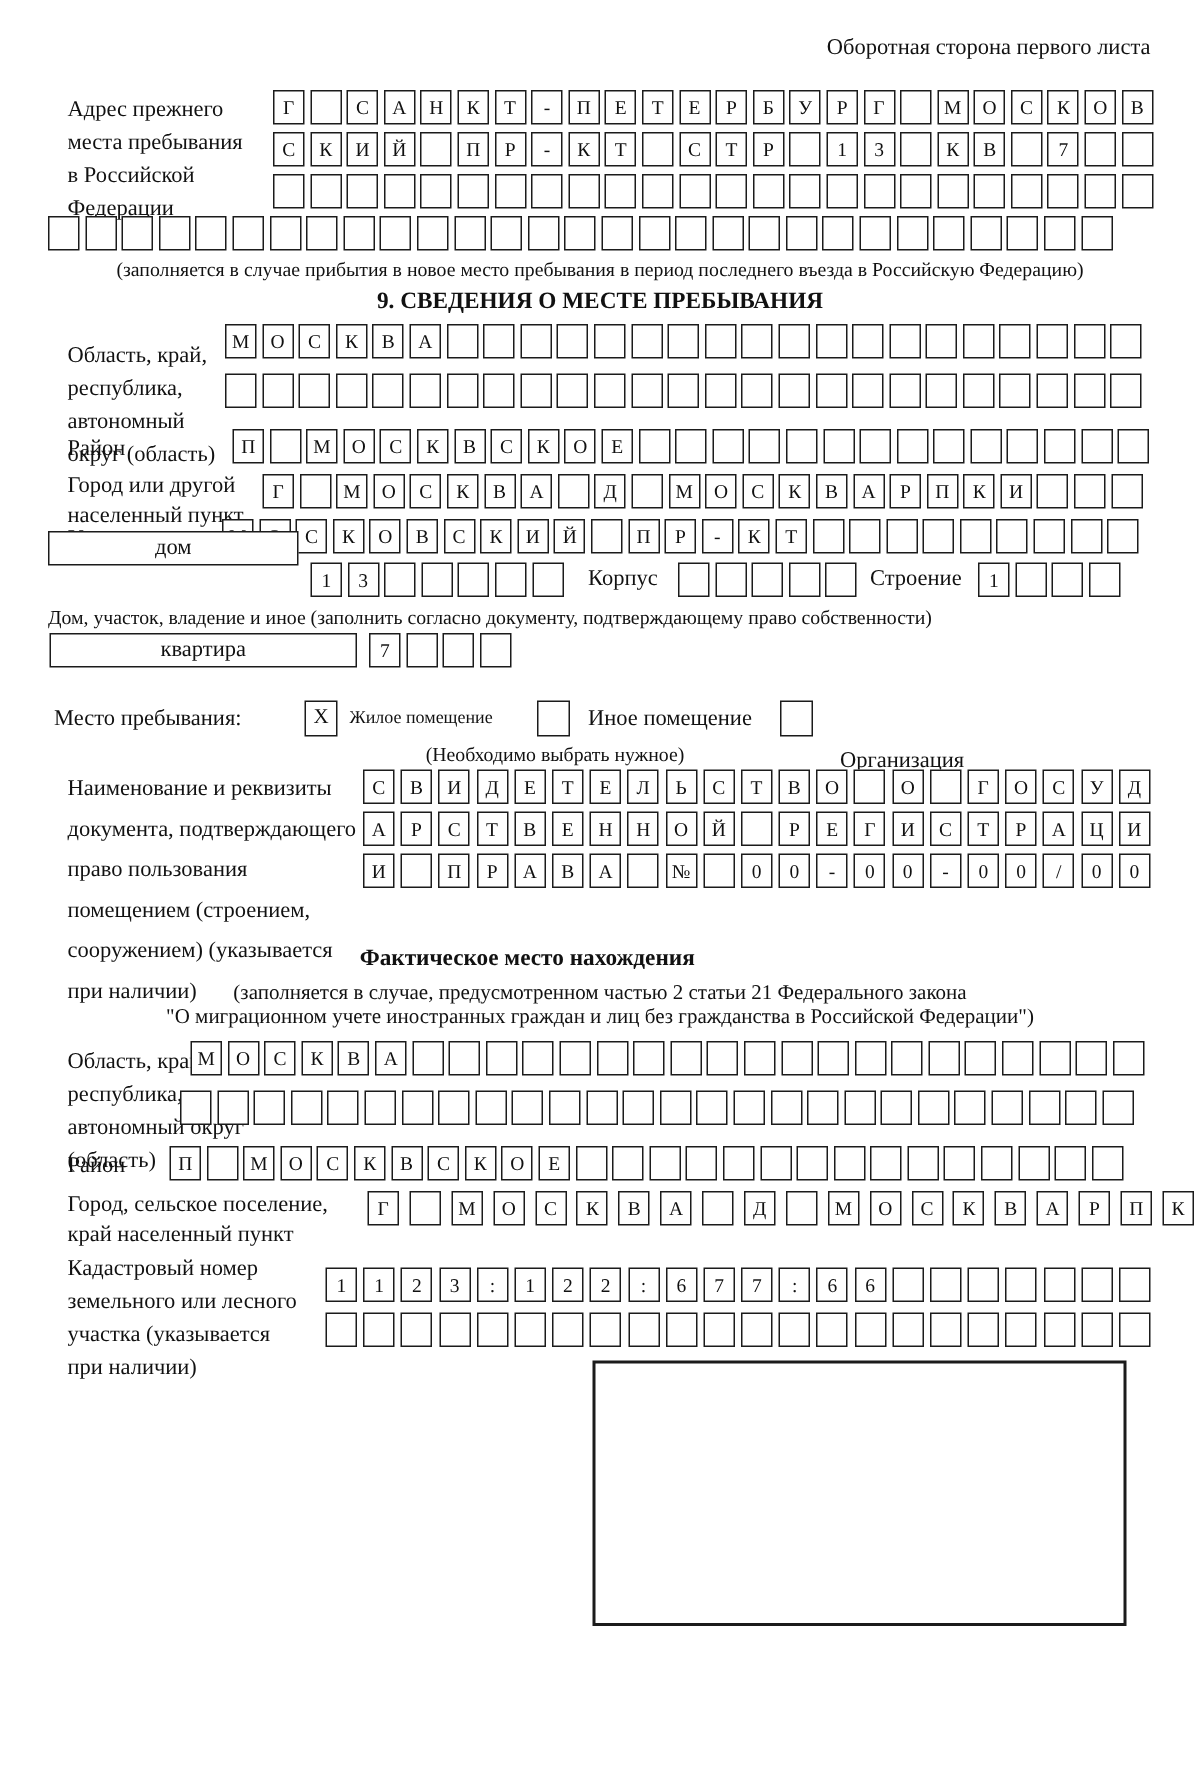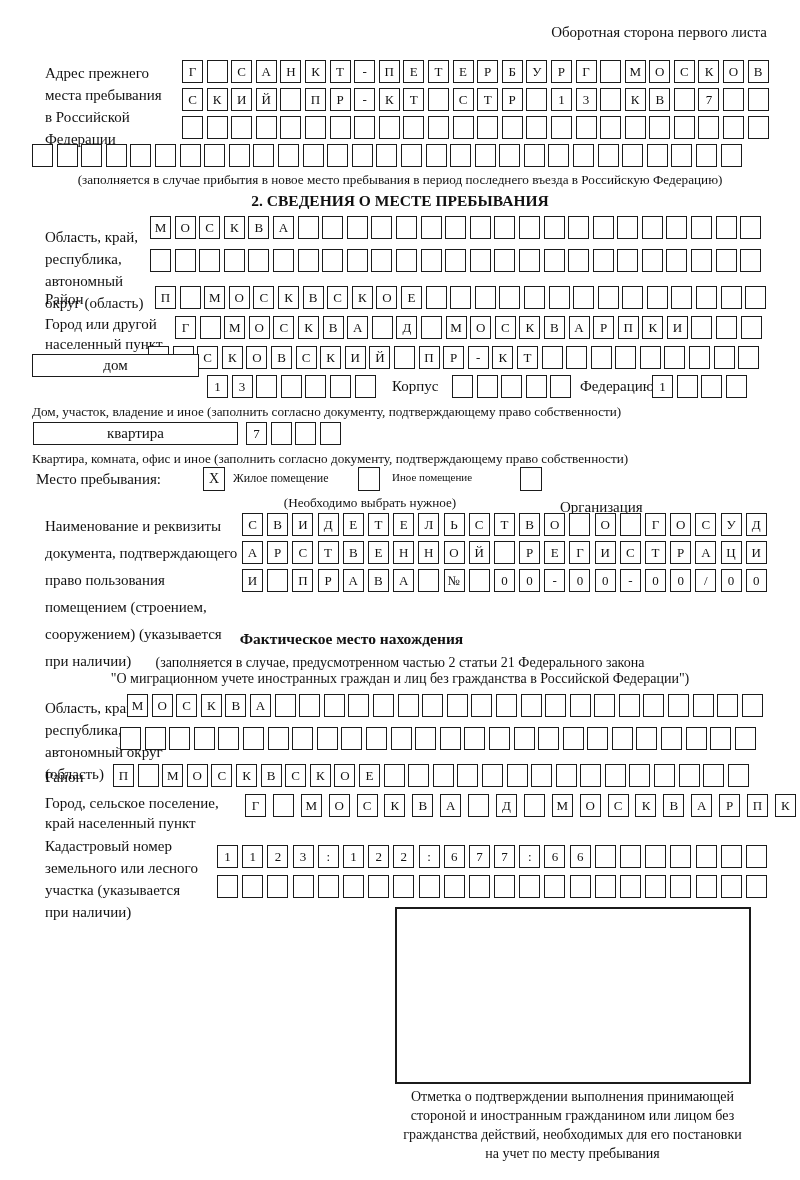--- a/index.html
+++ b/index.html
@@ -148,21 +148,21 @@
       <div class="cell"></div>
       <div class="cell"></div>
       <div class="cell"></div>
       <div class="cell"></div>
       <div class="cell"></div>
       <div class="cell"></div>
     </div>
 
   <div class="abs note center" style="left:0;top:172px;width:800px;">(заполняется в случае прибытия в новое место пребывания в период последнего въезда в Российскую Федерацию)</div>
 
-  <div class="abs bold center" style="left:0;top:192px;width:800px;font-size:15.5px;">2. СВЕДЕНИЯ О МЕСТЕ ПРЕБЫВАНИЯ</div>
+  <div class="abs bold center" style="left:0;top:192px;width:800px;font-size:15.5px;">9. СВЕДЕНИЯ О МЕСТЕ ПРЕБЫВАНИЯ</div>
 
   <div class="abs lbl" style="left:45px;top:216px;width:130px;margin-top:10px;">Область, край,
 республика,
 автономный
 округ (область)</div>
   <div class="boxrow" style="left:150px;top:216px;">
       <div class="cell">М</div>
       <div class="cell">О</div>
       <div class="cell">С</div>
       <div class="cell">К</div>
@@ -314,43 +314,42 @@
       <div class="cell"></div>
     </div>
   <div class="abs" style="left:392px;top:378px;font-size:15px;">Корпус</div>
   <div class="boxrow" style="left:452px;top:375px;">
       <div class="cell"></div>
       <div class="cell"></div>
       <div class="cell"></div>
       <div class="cell"></div>
       <div class="cell"></div>
     </div>
-  <div class="abs" style="left:580px;top:378px;font-size:15px;">Федерацию</div>
+  <div class="abs" style="left:580px;top:378px;font-size:15px;">Строение</div>
   <div class="boxrow" style="left:652px;top:375px;">
       <div class="cell">1</div>
       <div class="cell"></div>
       <div class="cell"></div>
       <div class="cell"></div>
     </div>
   <div class="abs note" style="left:32px;top:404px;">Дом, участок, владение и иное (заполнить согласно документу, подтверждающему право собственности)</div>
 
   <div class="wide-box" style="left:33px;top:422px;width:203px;height:21px;">квартира</div>
   <div class="boxrow" style="left:246px;top:422px;">
       <div class="cell">7</div>
       <div class="cell"></div>
       <div class="cell"></div>
       <div class="cell"></div>
     </div>
-  <div class="abs note" style="left:32px;top:451px;">Квартира, комната, офис и иное (заполнить согласно документу, подтверждающему право собственности)</div>
 
   <div class="abs" style="left:36px;top:471px;font-size:15px;">Место пребывания:</div>
   <div class="cbox" style="left:203px;top:467px;">X</div>
   <div class="abs" style="left:233px;top:471px;font-size:12px;">Жилое помещение</div>
   <div class="cbox" style="left:358px;top:467px;"></div>
-  <div class="abs" style="left:392px;top:471px;font-size:11px;">Иное помещение</div>
+  <div class="abs" style="left:392px;top:471px;font-size:15px;">Иное помещение</div>
   <div class="cbox" style="left:520px;top:467px;"></div>
   <div class="abs" style="left:560px;top:471px;font-size:15px;margin-top:28px;">Организация</div>
   <div class="abs note center" style="left:170px;top:495px;width:400px;">(Необходимо выбрать нужное)</div>
 
   <div class="abs lbl" style="left:45px;top:513px;width:200px;line-height:27px;">Наименование и реквизиты
 документа, подтверждающего
 право пользования
 помещением (строением,
 сооружением) (указывается
 при наличии)</div>
@@ -591,18 +590,14 @@
       <div class="cell"></div>
       <div class="cell"></div>
       <div class="cell"></div>
       <div class="cell"></div>
       <div class="cell"></div>
       <div class="cell"></div>
       <div class="cell"></div>
     </div>
 
   <div class="stamp" style="left:395px;top:907px;width:352px;height:173px;"></div>
-  <div class="abs center" style="left:360px;top:1087px;width:425px;font-size:14px;line-height:19px;white-space:pre-line;">Отметка о подтверждении выполнения принимающей
-стороной и иностранным гражданином или лицом без
-гражданства действий, необходимых для его постановки
-на учет по месту пребывания</div>
 
 </div>
 
 </body></html>

